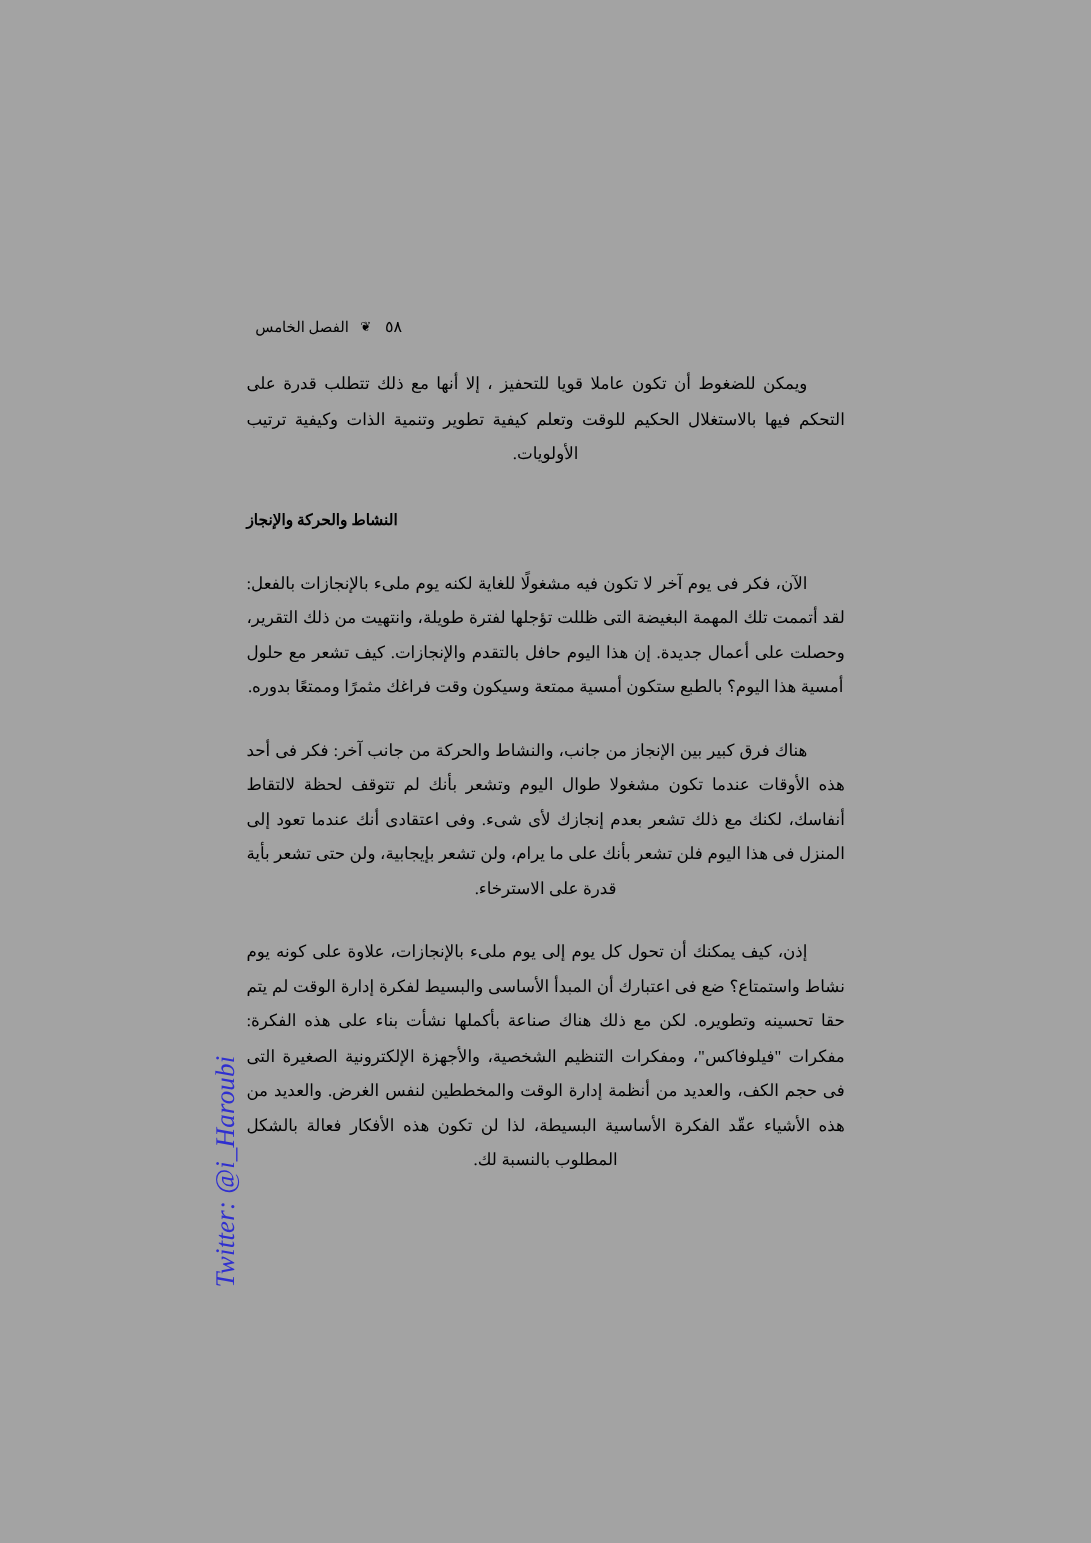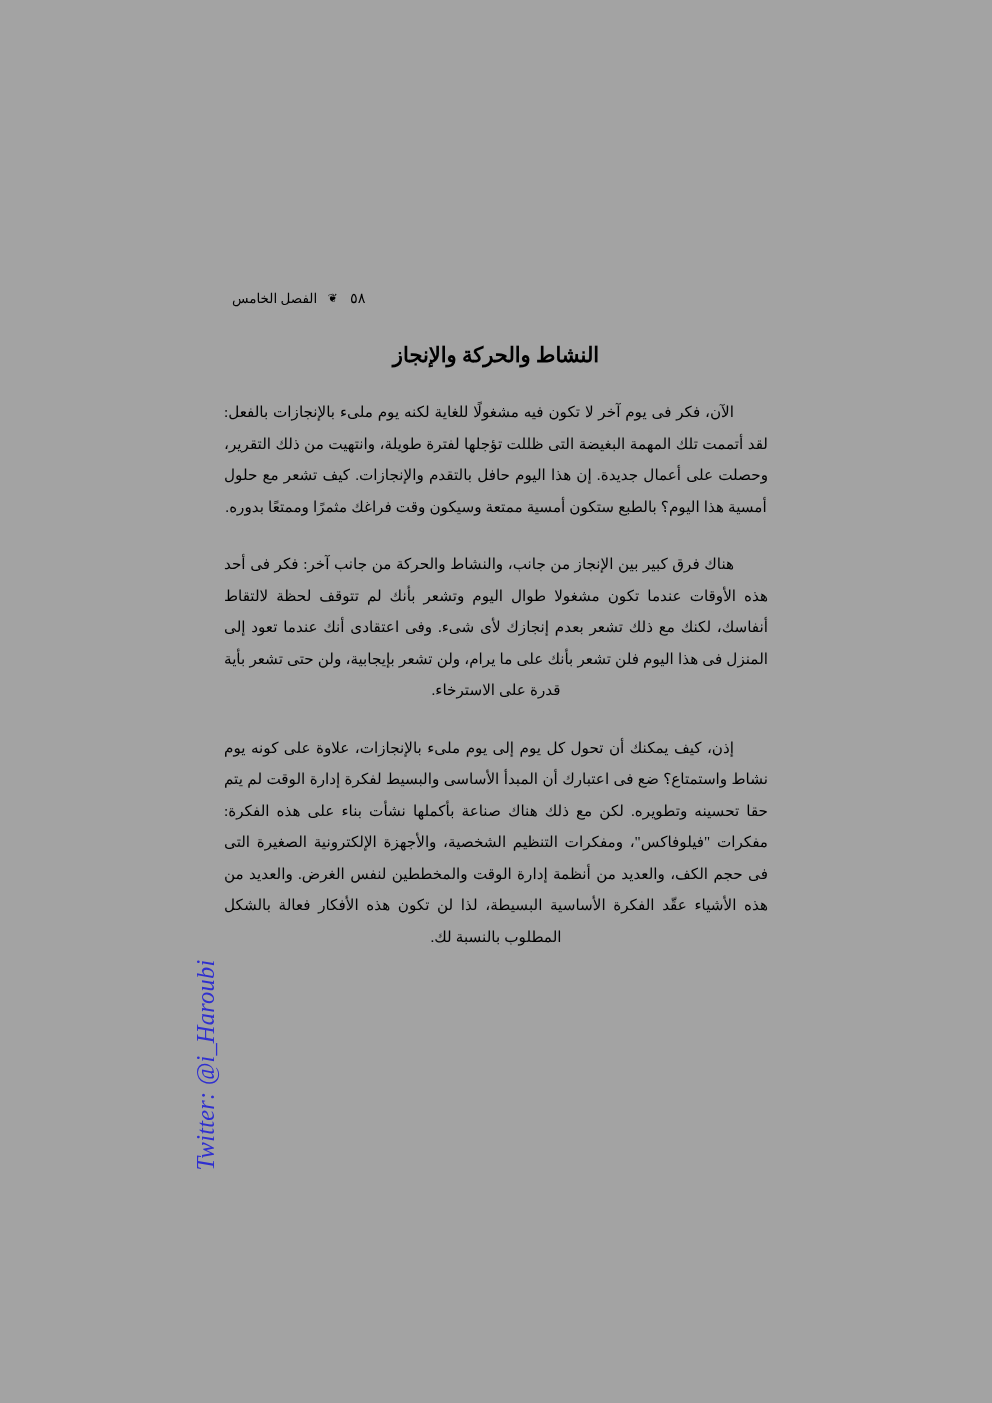--- a/index.html
+++ b/index.html
@@ -70,23 +70,23 @@
     font-family: "Liberation Serif", "DejaVu Serif", serif;
     word-spacing: 0.3px;
   }
 
   p.par-gap-1 { margin-bottom: 30px; }
   p.par-gap-2 { margin-bottom: 26px; }
   p.par-gap-3 { margin-bottom: 26px; }
 
   h2.section-heading {
     margin: 0 0 26px 0;
-    font-size: 21px;
+    font-size: 14px;
     font-weight: bold;
-    text-align: center;
+    text-align: left;
     line-height: 30px;
     letter-spacing: 0px;
     font-family: "Liberation Serif", "DejaVu Serif", serif;
   }
 
   .heading-wrap { margin-top: 6px; }
 
   
   .watermark {
     position: absolute;
@@ -119,20 +119,21 @@
   <div class="running-head">
     <span class="rh-inner">
       <span class="rh-folio">٥٨</span>
       <span class="rh-ornament">❦</span>
       <span class="rh-chapter">الفصل الخامس</span>
     </span>
   </div>
 
   <div class="text-column">
 
+    <p class="body-par par-gap-1">ويمكن للضغوط أن تكون عاملا قويا للتحفيز ، إلا أنها مع ذلك تتطلب قدرة على التحكم فيها بالاستغلال الحكيم للوقت وتعلم كيفية تطوير وتنمية الذات وكيفية ترتيب الأولويات.</p>
 
     <div class="heading-wrap">
       <h2 class="section-heading">النشاط والحركة والإنجاز</h2>
     </div>
 
     <p class="body-par par-gap-3">الآن، فكر فى يوم آخر لا تكون فيه مشغولًا للغاية لكنه يوم ملىء بالإنجازات بالفعل: لقد أتممت تلك المهمة البغيضة التى ظللت تؤجلها لفترة طويلة، وانتهيت من ذلك التقرير، وحصلت على أعمال جديدة. إن هذا اليوم حافل بالتقدم والإنجازات. كيف تشعر مع حلول أمسية هذا اليوم؟ بالطبع ستكون أمسية ممتعة وسيكون وقت فراغك مثمرًا وممتعًا بدوره.</p>
 
     <p class="body-par par-gap-2">هناك فرق كبير بين الإنجاز من جانب، والنشاط والحركة من جانب آخر: فكر فى أحد هذه الأوقات عندما تكون مشغولا طوال اليوم وتشعر بأنك لم تتوقف لحظة لالتقاط أنفاسك، لكنك مع ذلك تشعر بعدم إنجازك لأى شىء. وفى اعتقادى أنك عندما تعود إلى المنزل فى هذا اليوم فلن تشعر بأنك على ما يرام، ولن تشعر بإيجابية، ولن حتى تشعر بأية قدرة على الاسترخاء.</p>
 
     <p class="body-par">إذن، كيف يمكنك أن تحول كل يوم إلى يوم ملىء بالإنجازات، علاوة على كونه يوم نشاط واستمتاع؟ ضع فى اعتبارك أن المبدأ الأساسى والبسيط لفكرة إدارة الوقت لم يتم حقا تحسينه وتطويره. لكن مع ذلك هناك صناعة بأكملها نشأت بناء على هذه الفكرة: مفكرات "فيلوفاكس"، ومفكرات التنظيم الشخصية، والأجهزة الإلكترونية الصغيرة التى فى حجم الكف، والعديد من أنظمة إدارة الوقت والمخططين لنفس الغرض. والعديد من هذه الأشياء عقّد الفكرة الأساسية البسيطة، لذا لن تكون هذه الأفكار فعالة بالشكل المطلوب بالنسبة لك.</p>

